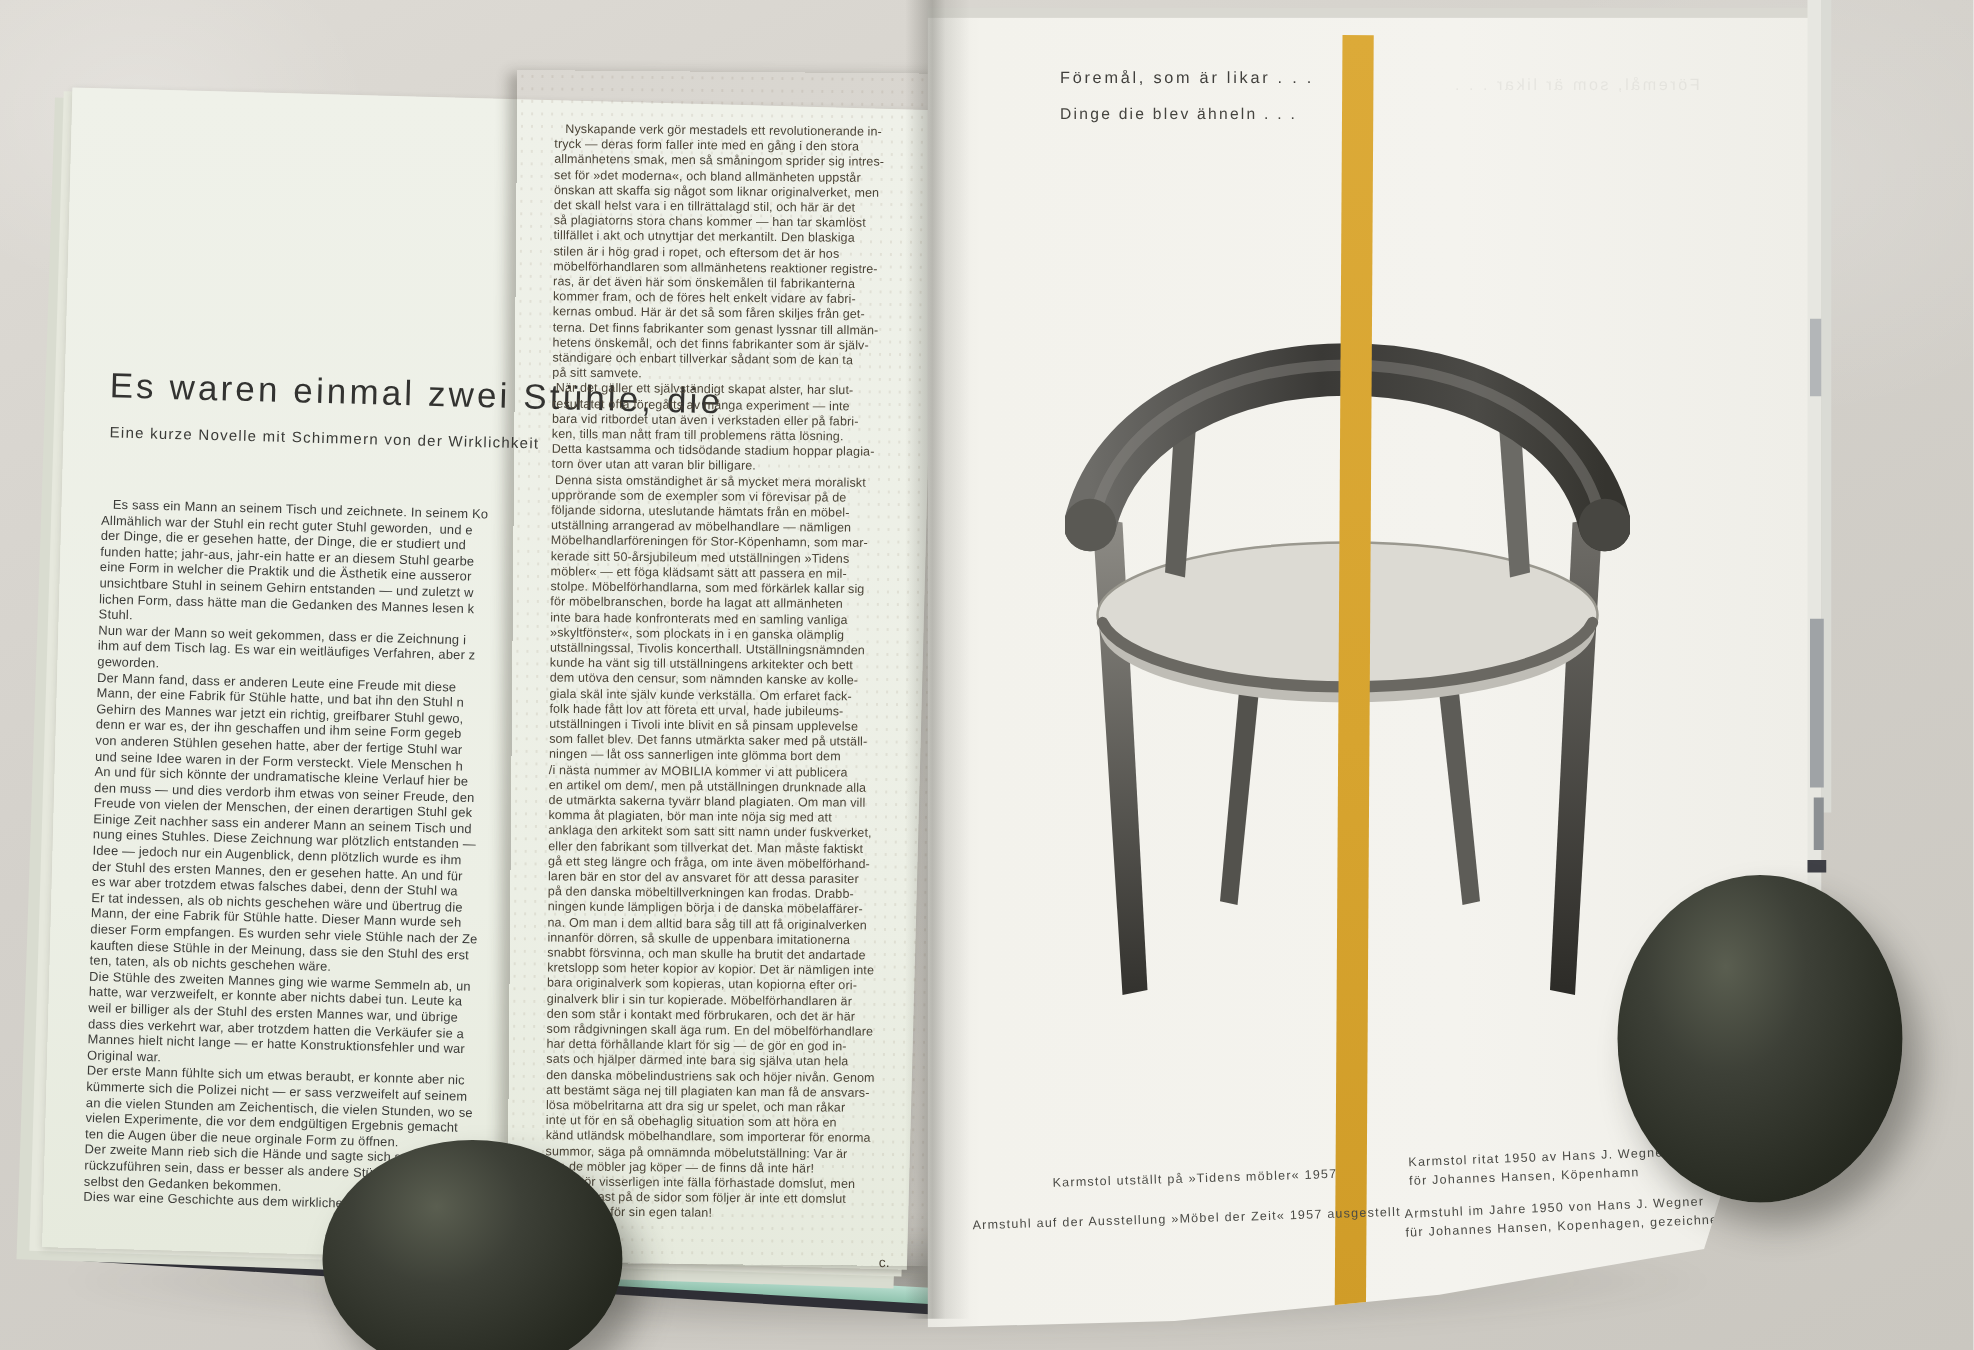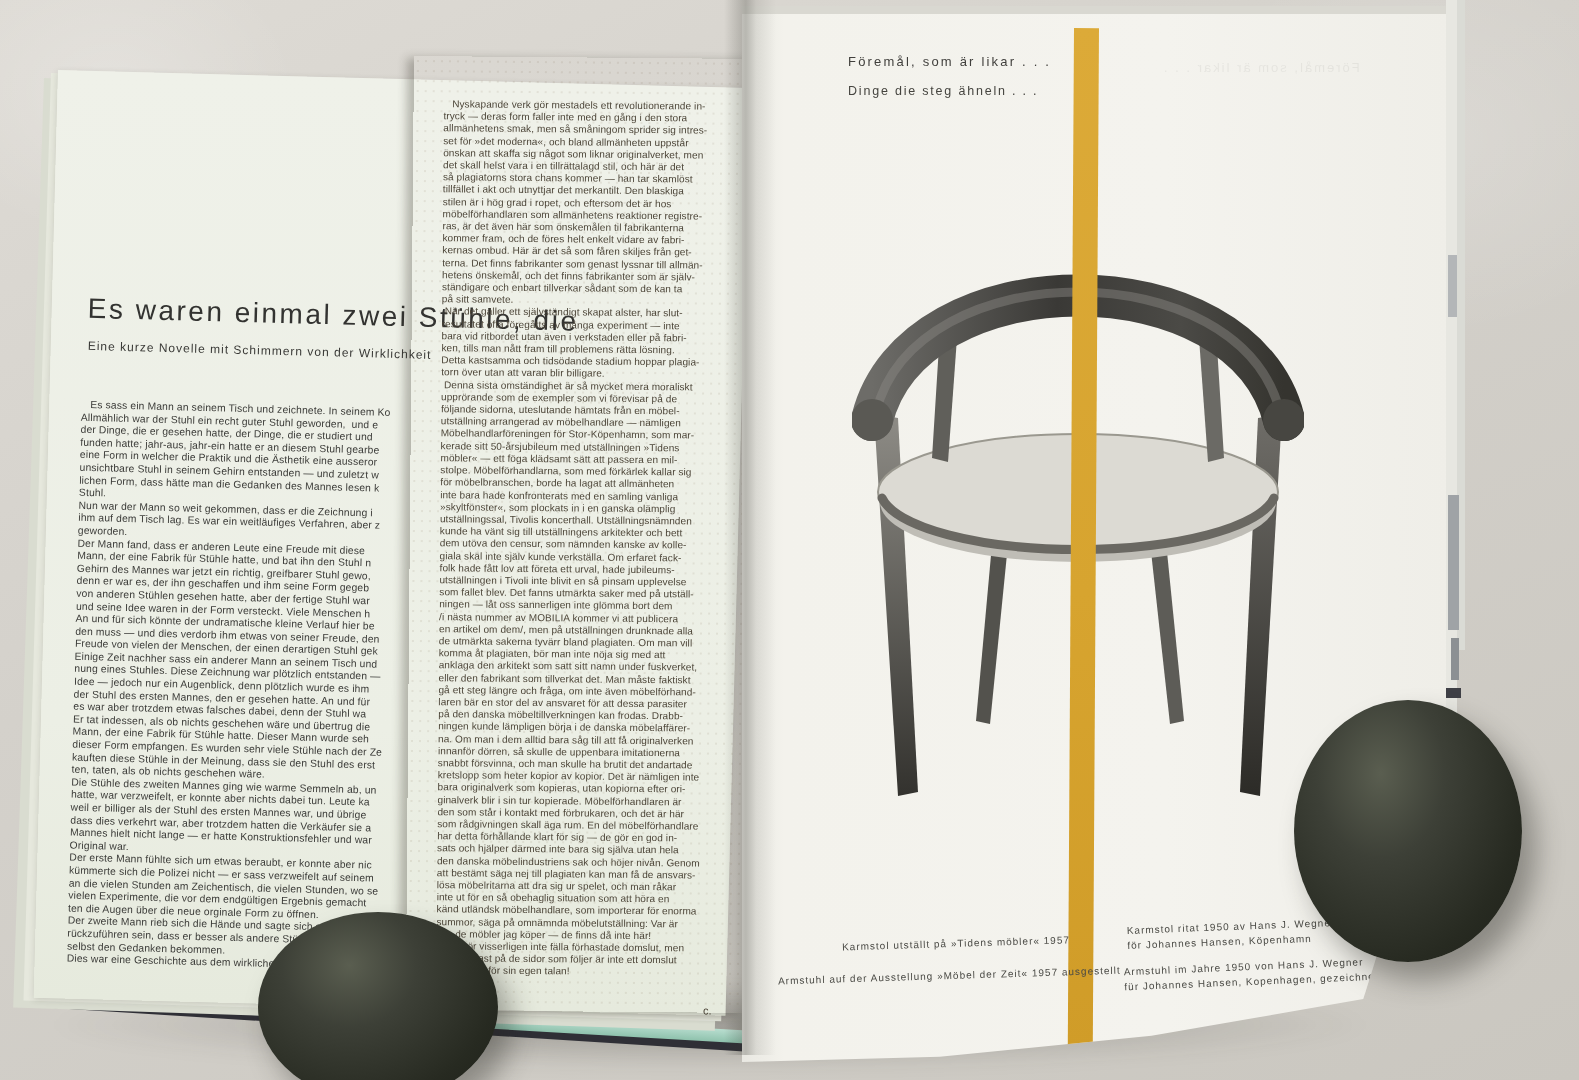--- a/index.html
+++ b/index.html
@@ -203,21 +203,21 @@
       </div>
     <div id="insert-sig" class="abs" style="top:942px;left:30px;">c.</div>
   </div>
 
   <div id="right-underlay" class="abs"></div>
   <div id="right-page" class="abs">
 
     <div id="ghost-head" class="abs">Föremål, som är likar . . .</div>
 
     <div id="rp-head-sv" class="rp-head">Föremål, som är likar . . .</div>
-    <div id="rp-head-de" class="rp-head">Dinge die steg ähneln . . .</div>
+    <div id="rp-head-de" class="rp-head">Dinge die blev ähneln . . .</div>
 
     <svg id="chair" class="abs" width="452" height="645" viewBox="0 0 452 645">
       <defs>
         <linearGradient id="gLeg" x1="0" y1="0" x2="0" y2="1">
           <stop offset="0" stop-color="#8e8c86"></stop>
             <stop offset="1" stop-color="#33322e"></stop>
         </linearGradient>
         <linearGradient id="gLegR" x1="0" y1="0" x2="0" y2="1">
           <stop offset="0" stop-color="#6f6d68"></stop>
             <stop offset="1" stop-color="#2c2b27"></stop>

